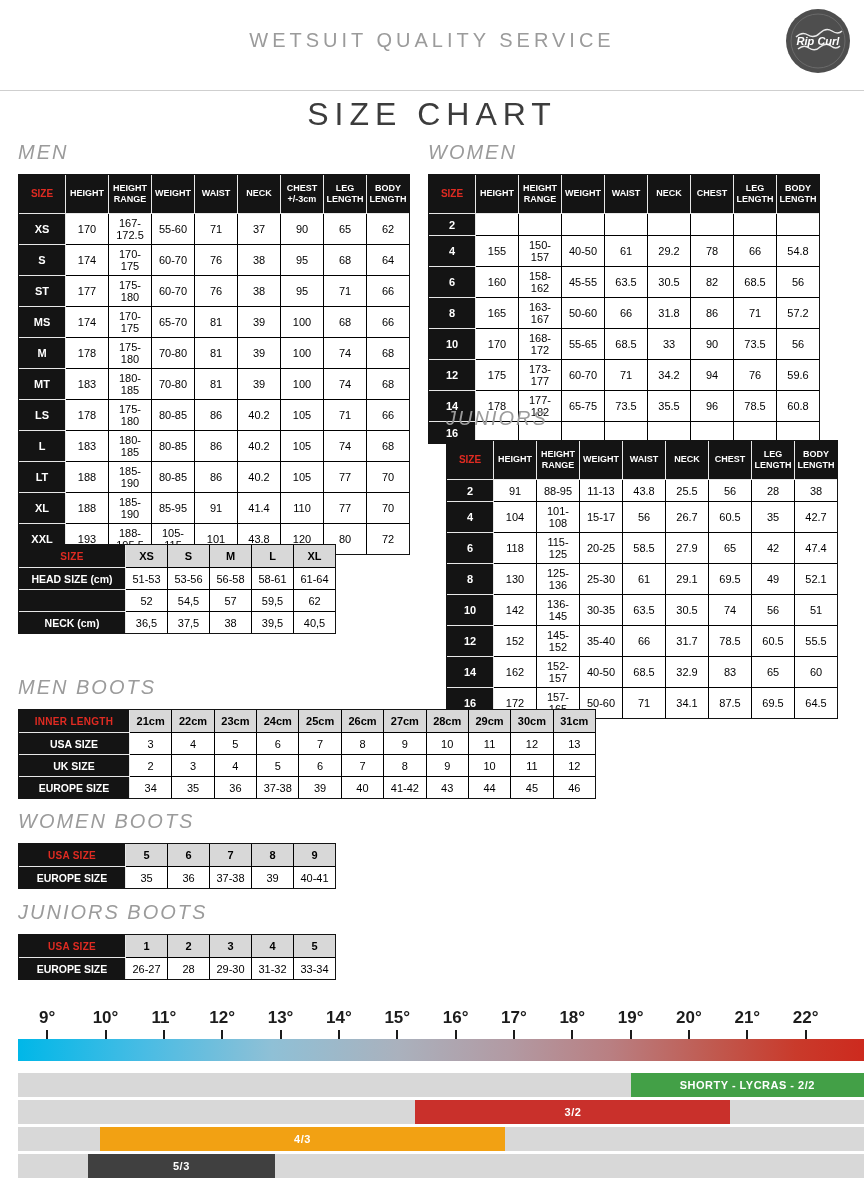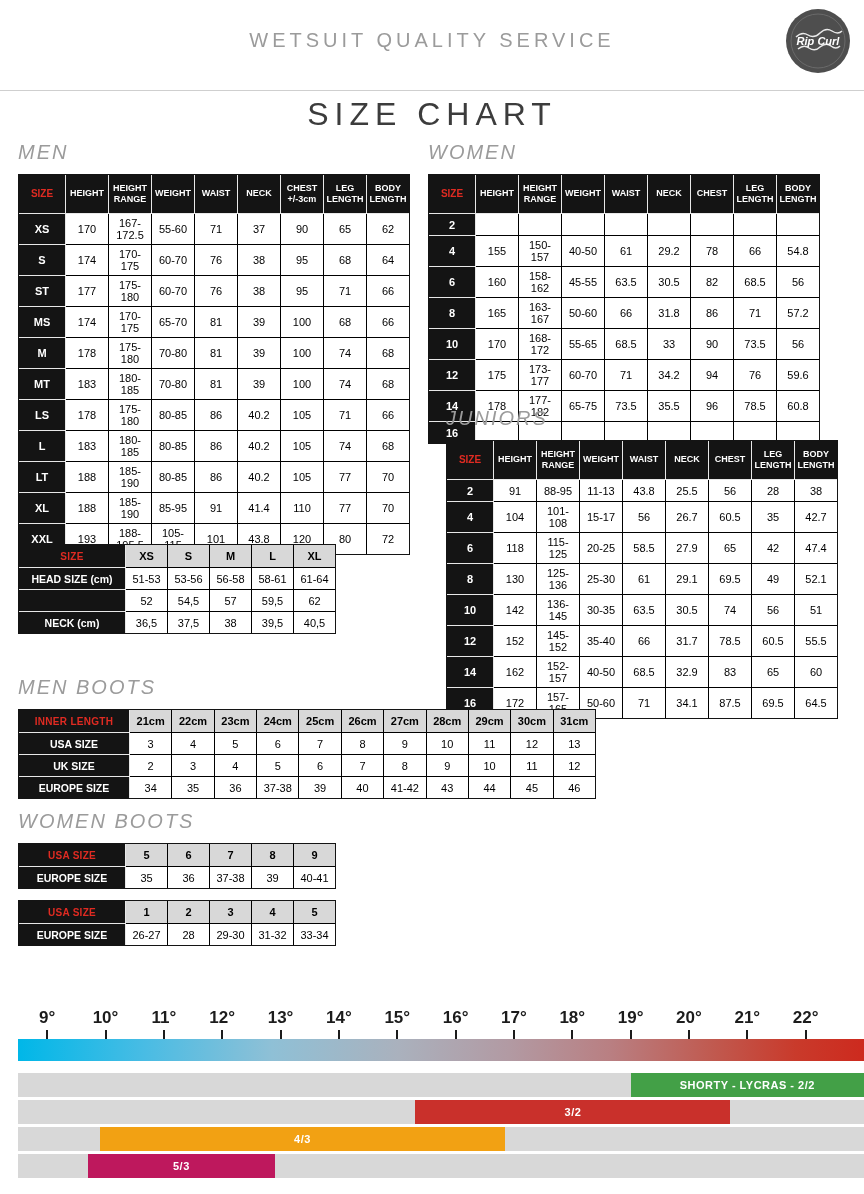--- a/index.html
+++ b/index.html
@@ -572,20 +572,21 @@
             <td>36</td>
             <td>37-38</td>
             <td>39</td>
             <td>40-41</td>
           </tr>
         </tbody>
       </table>
   </section>
 
   <section class="sec s-juniorsboots">
+    <h3 class="sec-h">JUNIORS BOOTS</h3>
     <table class="tbl lbl sboots">
         <thead>
           <tr>
             <th>USA SIZE</th>
             <th>1</th>
             <th>2</th>
             <th>3</th>
             <th>4</th>
             <th>5</th>
           </tr>
@@ -641,18 +642,18 @@
         <div class="band-row" style="background: rgb(216, 216, 216);">
           <div class="band-seg" style="left: 72.4138%; width: 27.5862%; background: rgb(67, 160, 71);">SHORTY - LYCRAS - 2/2</div>
         </div>
         <div class="band-row" style="background: rgb(216, 216, 216);">
           <div class="band-seg" style="left: 44.1379%; width: 37.2414%; background: rgb(201, 48, 43); margin-left: 24px;">3/2</div>
         </div>
         <div class="band-row" style="background: rgb(216, 216, 216);">
           <div class="band-seg" style="left: 9.65517%; width: 47.931%; background: rgb(242, 161, 19);">4/3</div>
         </div>
         <div class="band-row" style="background: rgb(216, 216, 216);">
-          <div class="band-seg" style="left: 8.27586%; width: 22.069%; background: #be185d;">5/3</div>
+          <div class="band-seg" style="left: 8.27586%; width: 22.069%; background: #404040;">5/3</div>
         </div>
       </div>
   </div>
 
 </div>
 
 </body></html>

